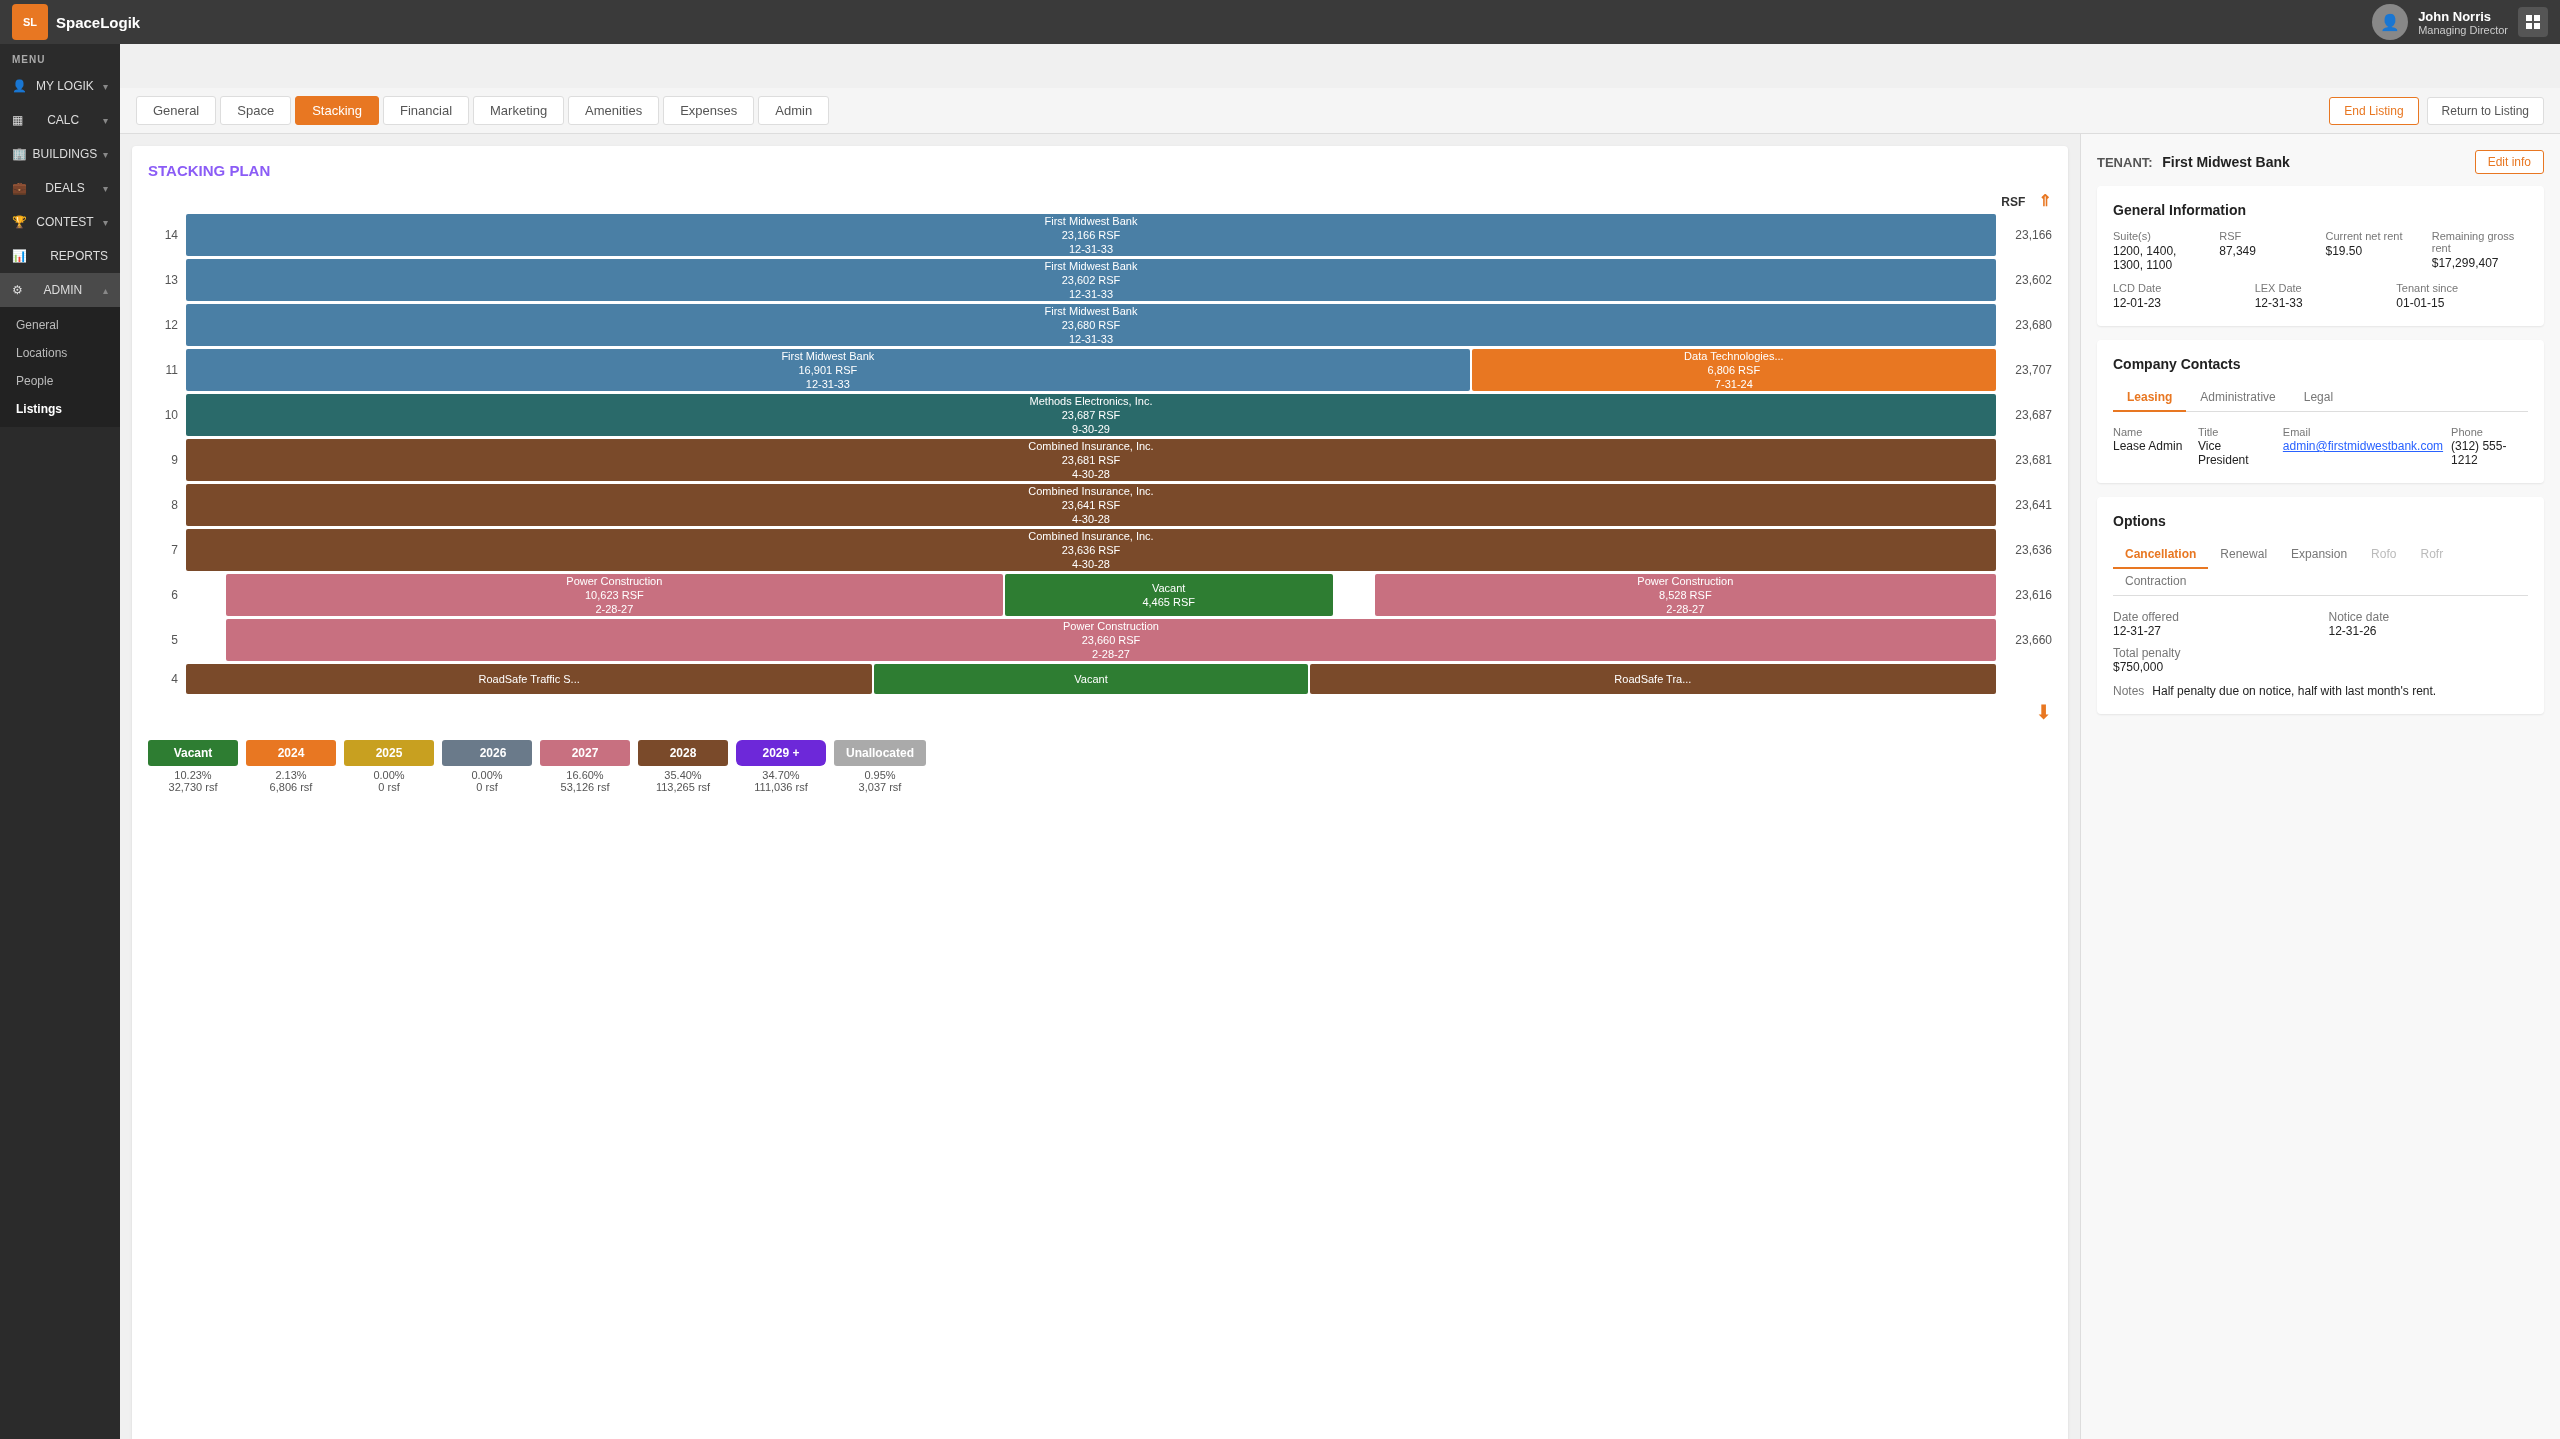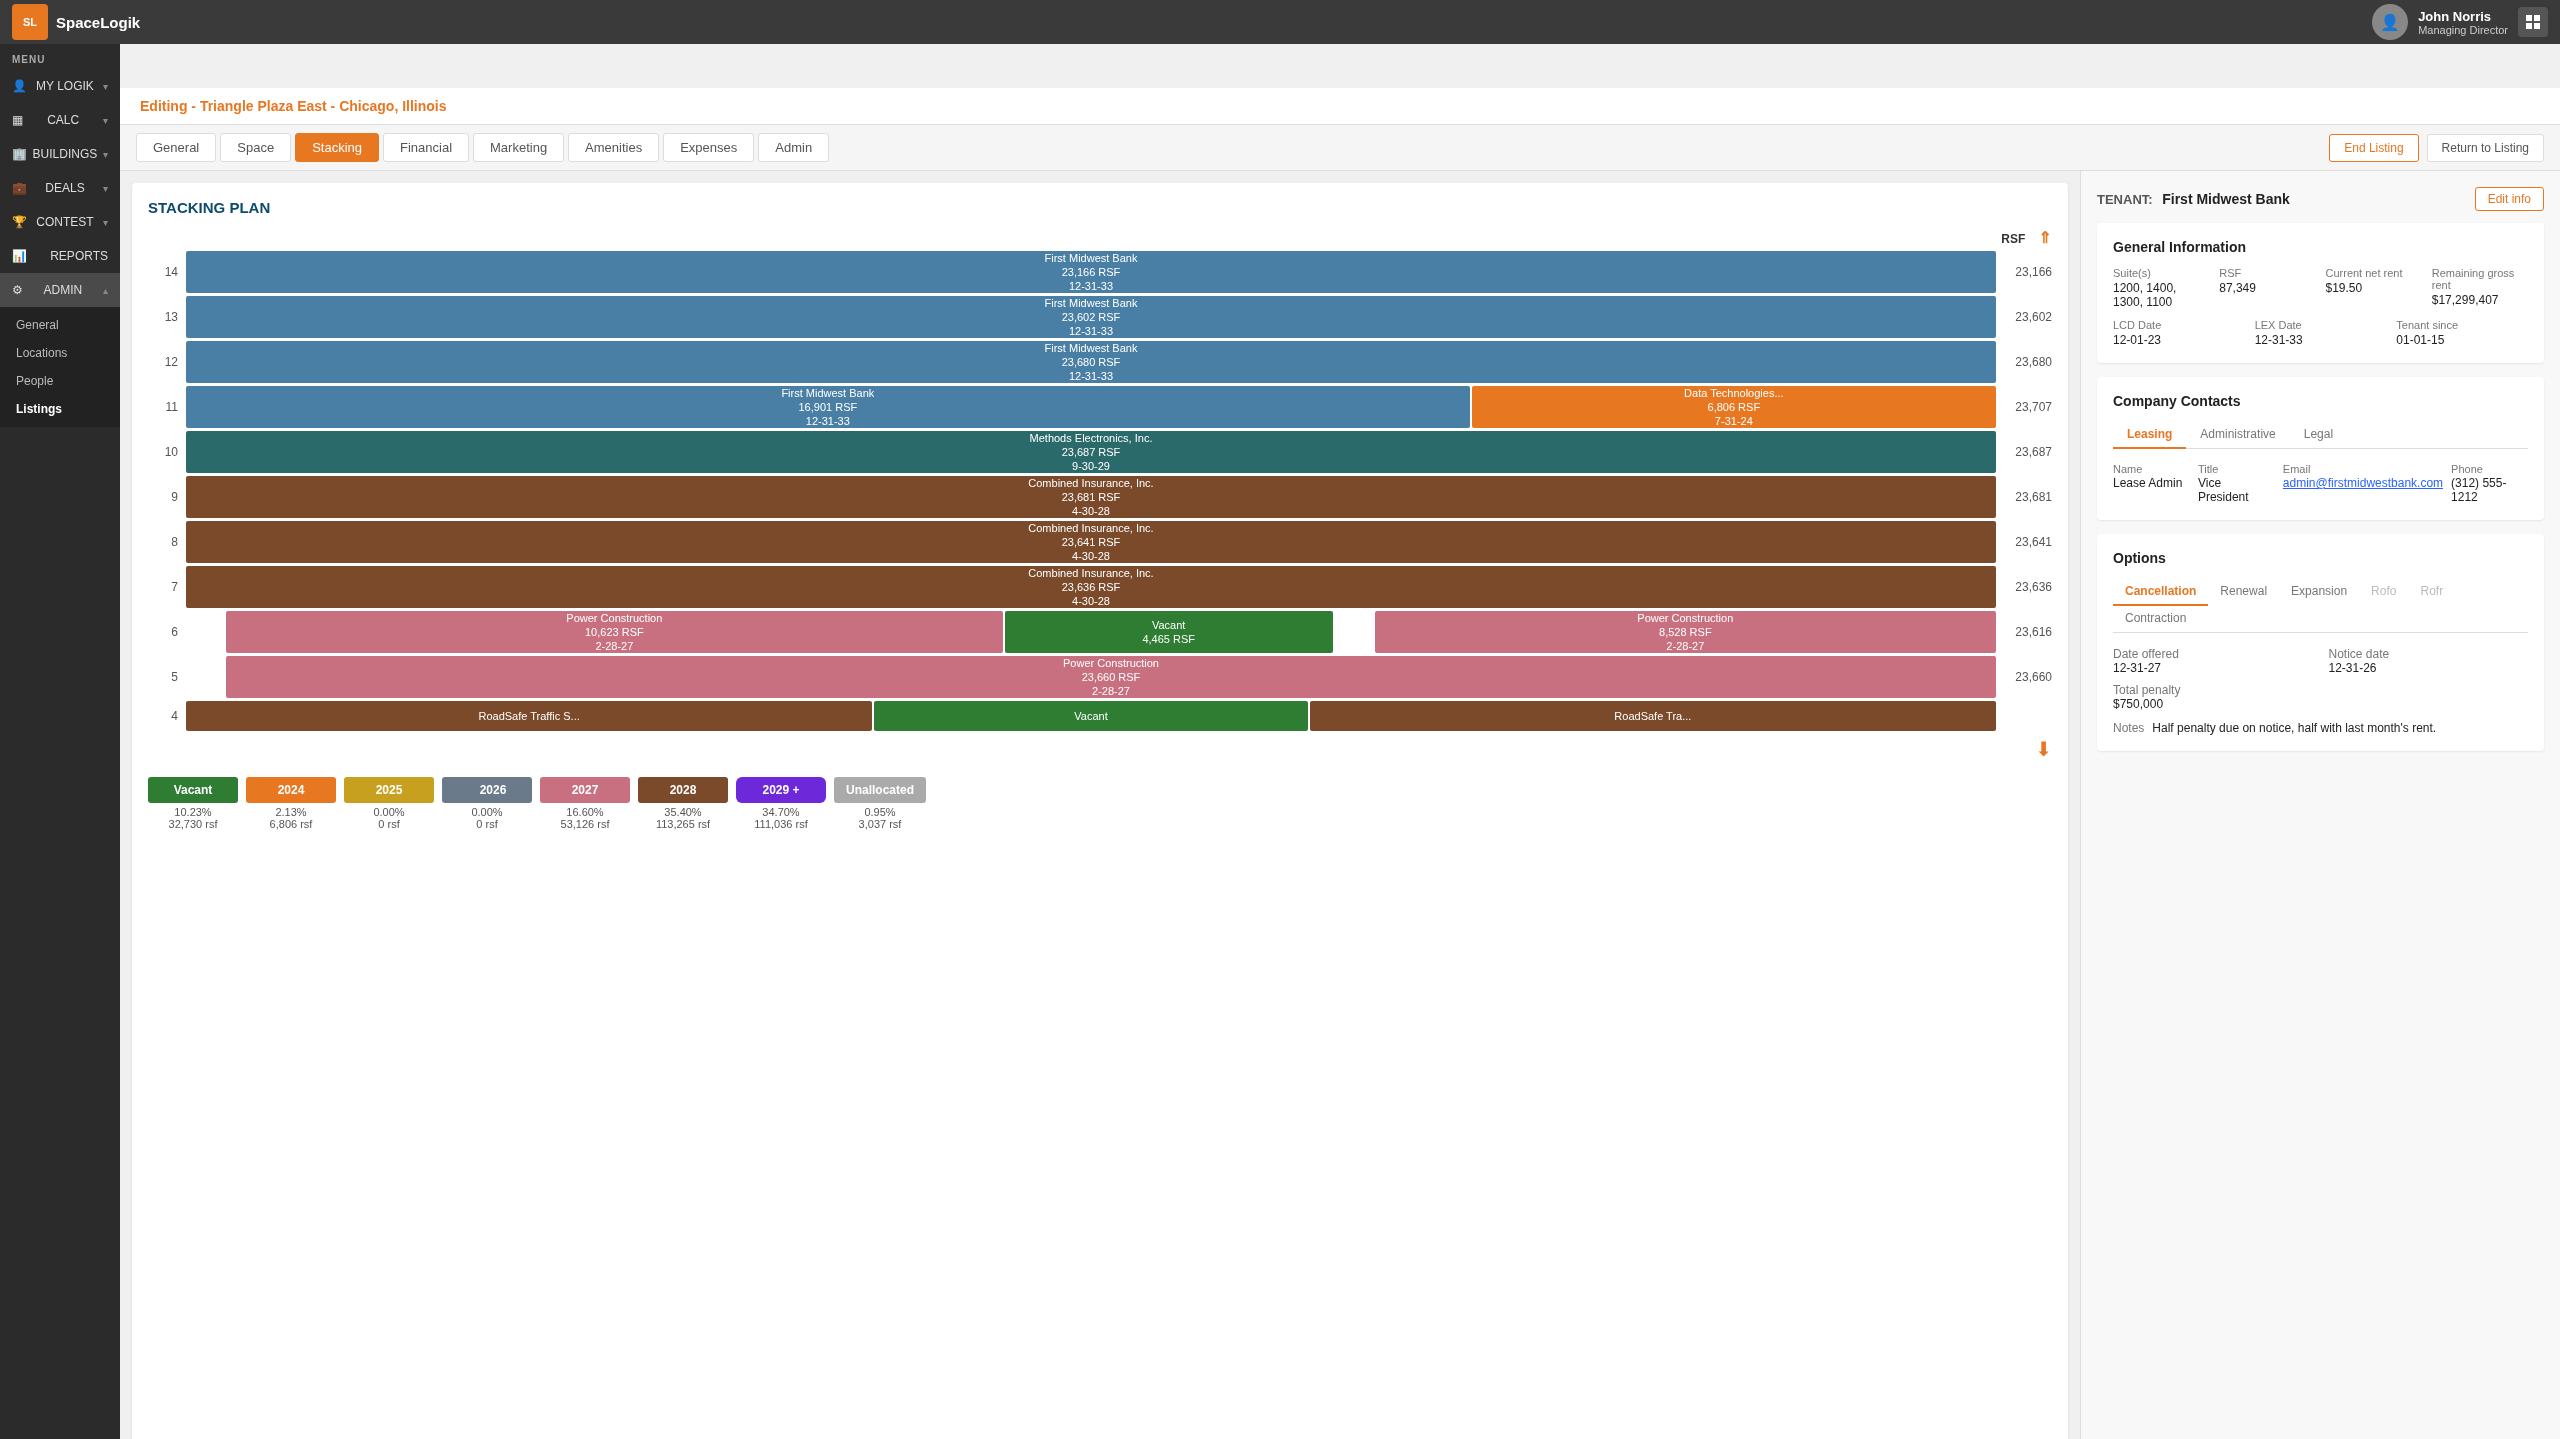--- a/index.html
+++ b/index.html
@@ -116,21 +116,21 @@
     
     .stacking-panel {
       flex: 1;
       background: white;
       margin: 12px;
       border-radius: 4px;
       padding: 16px;
       overflow-y: auto;
       box-shadow: 0 1px 3px rgba(0,0,0,0.1);
     }
-    .stacking-title { color: #0c4a6e; font-size: 15px; font-weight: 700; margin-bottom: 12px; text-transform: uppercase; }
+    .stacking-title { color: #8b5cf6; font-size: 15px; font-weight: 700; margin-bottom: 12px; text-transform: uppercase; }
     .rsf-header { text-align: right; font-size: 12px; font-weight: 600; color: #333; margin-bottom: 4px; padding-right: 0; }
 
     .floor-row {
       display: flex;
       align-items: center;
       margin-bottom: 3px;
     }
     .floor-num {
       width: 30px;
       text-align: right;
@@ -356,23 +356,20 @@
   <div class="sidebar-sub">
     <div class="sidebar-sub-item">General</div>
     <div class="sidebar-sub-item">Locations</div>
     <div class="sidebar-sub-item">People</div>
     <div class="sidebar-sub-item active">Listings</div>
   </div>
 </div>
 
 <div class="main-content">
 
-  <div class="edit-bar">
-    <div class="edit-title">Editing - Triangle Plaza East - Chicago, Illinois</div>
-  </div>
 
   <div class="tab-bar">
     <div class="tabs">
       <div class="tab">General</div>
       <div class="tab">Space</div>
       <div class="tab active">Stacking</div>
       <div class="tab">Financial</div>
       <div class="tab">Marketing</div>
       <div class="tab">Amenities</div>
       <div class="tab">Expenses</div>

